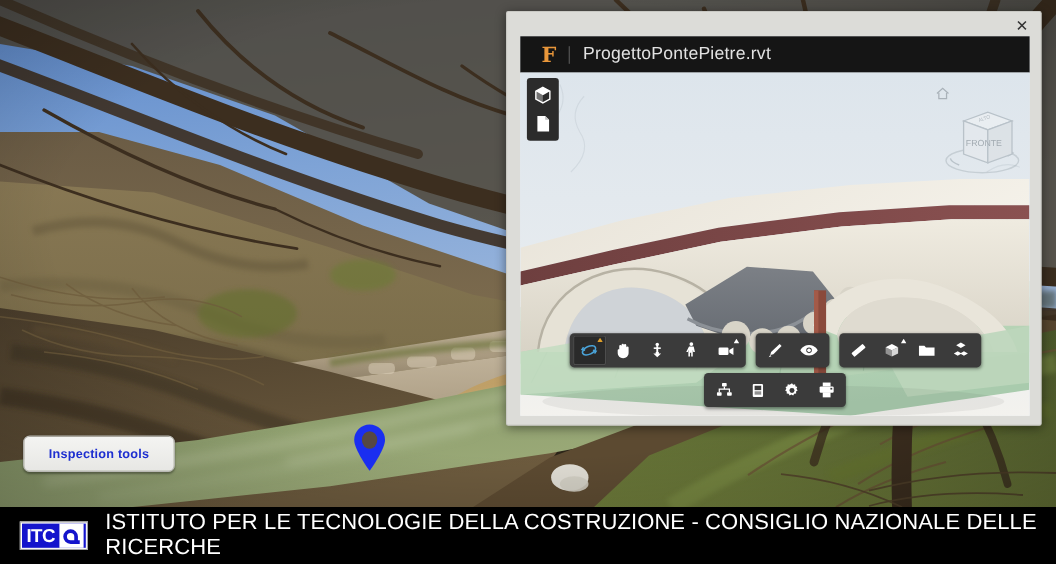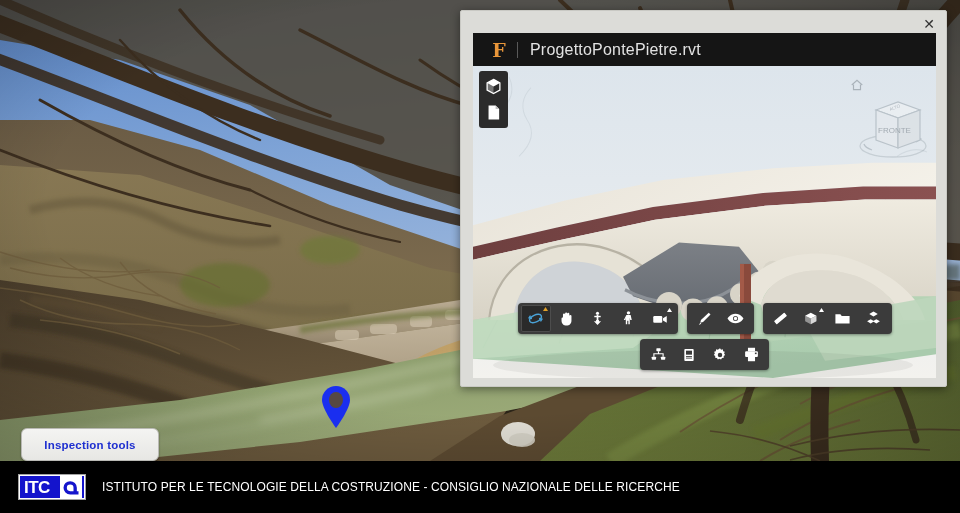--- a/index.html
+++ b/index.html
@@ -14,21 +14,21 @@
   
   .photo {
     position: absolute; left: 0; top: 0; width: 960px; height: 461px;
     overflow: hidden;
     background: #5d5038;
   }
   .photo svg { position:absolute; left:0; top:0; width:960px; height:461px; display:block; }
 
   
   .inspection-btn {
-    position: absolute; left: 21px; top: 428px;
+    position: absolute; left: 21px; top: 396px;
     width: 138px; height: 33px;
     background: linear-gradient(#f4f4f2, #e7e7e4);
     border: 1px solid #b9b9b4;
     border-radius: 6px;
     box-shadow: 0 1px 2px rgba(0,0,0,.35);
     color: #1e2fd0;
     font-size: 11.5px; font-weight: bold;
     display: flex; align-items: center; justify-content: center;
     letter-spacing: .2px;
     cursor: pointer;
@@ -125,21 +125,21 @@
   .itc-logo .inner { flex:1; background:#1414cc; display:flex; align-items:center; }
   .itc-logo .letters {
     color:#fff; font-weight:bold; font-size:17px; letter-spacing:-.5px;
     font-family:"Liberation Sans", sans-serif; padding-left:4px; line-height:1;
   }
   .itc-logo .mark {
     width: 22px; height: 22px; margin: 0 2px 0 auto; background:#fff;
     display:flex; align-items:center; justify-content:center;
   }
   .footer-text {
-    margin-left: 16px; color:#fff; font-size: 12px;
+    margin-left: 16px; color:#fff; font-size: 20px;
     font-family:"Liberation Sans", sans-serif; letter-spacing: .1px;
   }
 </style>
 </head>
 <body>
 
 <div id="root">
 
   <div class="photo">
     <svg viewBox="0 0 960 461" preserveAspectRatio="none">

